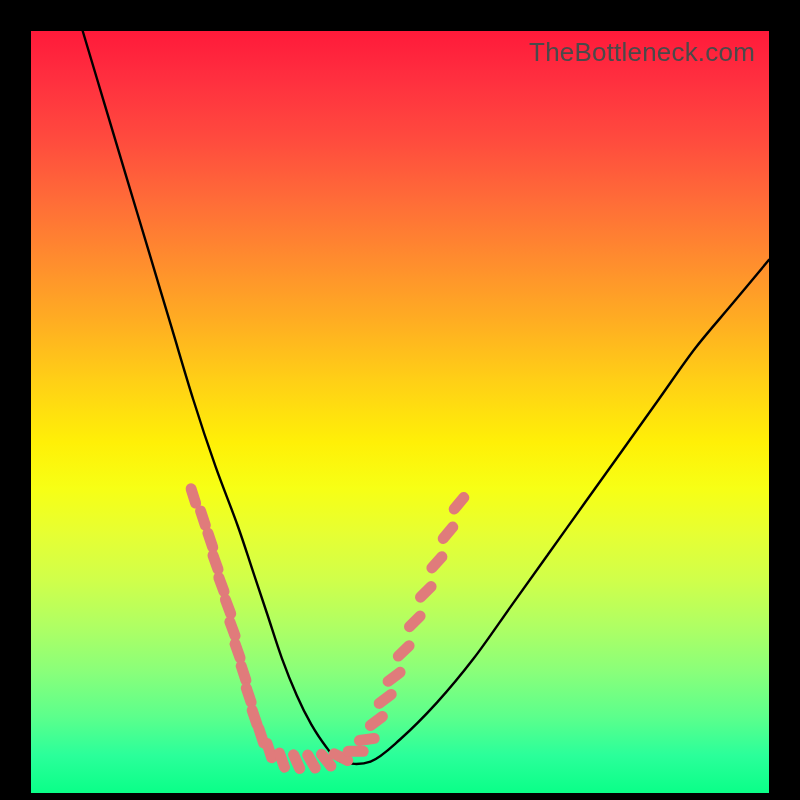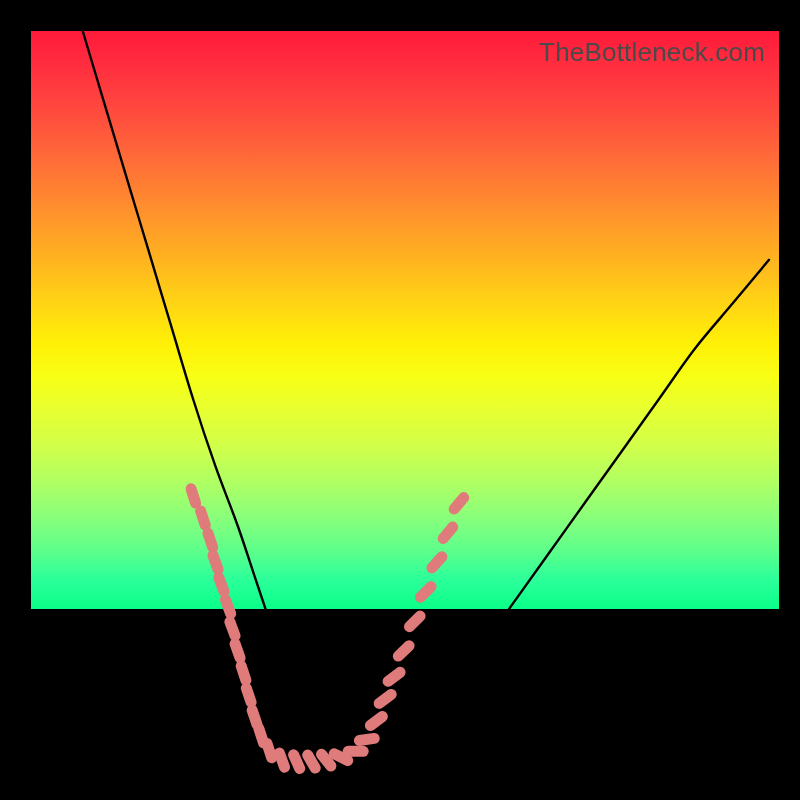--- a/index.html
+++ b/index.html
@@ -15,42 +15,41 @@
     position: relative;
     width: 800px;
     height: 800px;
     background: #000;
   }
   .plot-area {
     position: absolute;
     left: 31px;
     top: 31px;
     width: 738px;
-    height: 578px;
+    height: 762px;
     
     background: linear-gradient(
       to bottom,
       #ff1a3a 0%,
       #ff2e3f 6%,
       #ff4a3e 14%,
       #ff6b38 22%,
       #ff8c2e 30%,
       #ffad22 38%,
       #ffd016 46%,
       #fff007 54%,
       #f7ff15 60%,
       #e6ff33 66%,
       #d0ff4a 72%,
       #b0ff63 78%,
       #8aff7a 84%,
       #5cff8c 90%,
       #2bff9a 95%,
       #0aff88 100%
     );
-    padding-left: 10px;
   }
   .watermark {
     position: absolute;
     top: 6px;
     right: 14px;
     color: #4a4a4a;
     font-size: 26px;
     font-weight: 400;
     letter-spacing: 0.2px;
     user-select: none;

